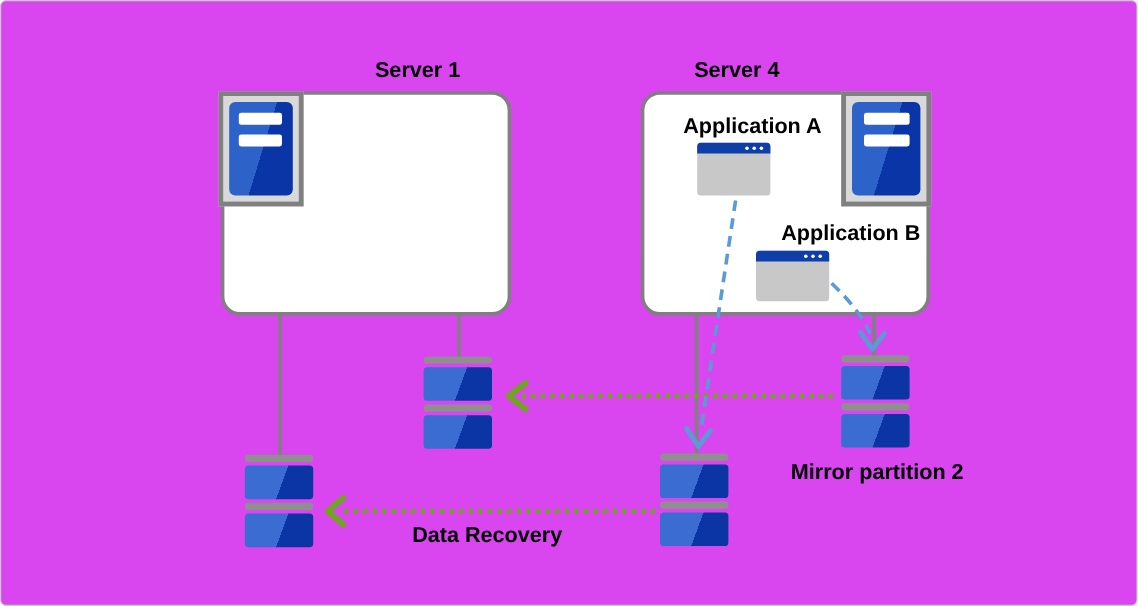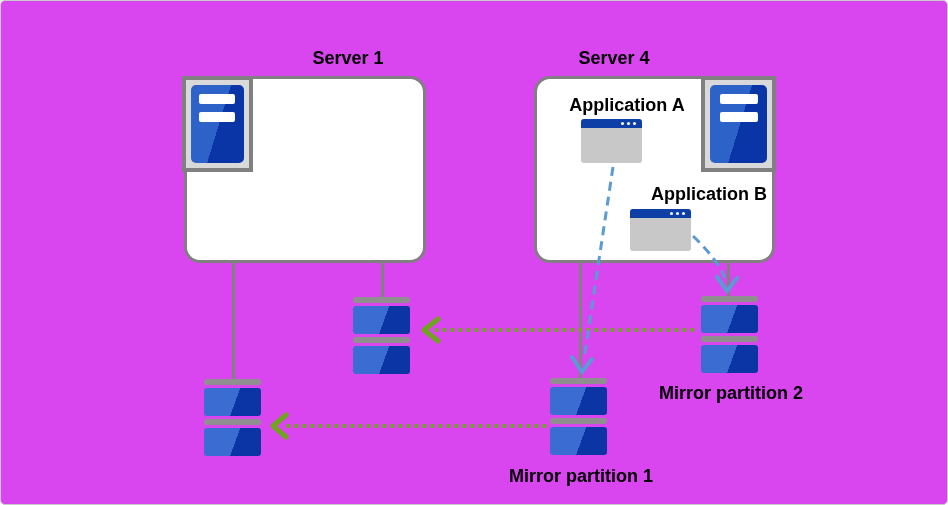--- a/index.html
+++ b/index.html
@@ -193,21 +193,21 @@
     <div class="disk-box"></div>
     <div class="disk-cap"></div>
     <div class="disk-box"></div>
   </div>
 
   <div class="label" style="left:347px;top:48px;">Server 1</div>
   <div class="label" style="left:613px;top:48px;">Server 4</div>
   <div class="label" style="left:626px;top:95px;">Application A</div>
   <div class="label" style="left:708px;top:184px;">Application B</div>
   <div class="label" style="left:730px;top:383px;">Mirror partition 2</div>
-  <div class="label" style="left:580px;top:466px;">Mirror partition 1</div>
+  <div class="label" style="left:405px;top:436px;">Data Recovery</div>
 
   <svg id="arrows" width="948" height="505" viewBox="0 0 948 505">
 
     <g>
       <path class="green-line" d="M693,329 H434"></path>
       <path class="green-head" d="M437,318 L423,329 L437,340"></path>
     </g>
 
     <g>
       <path class="green-line" d="M545,425 H283"></path>

